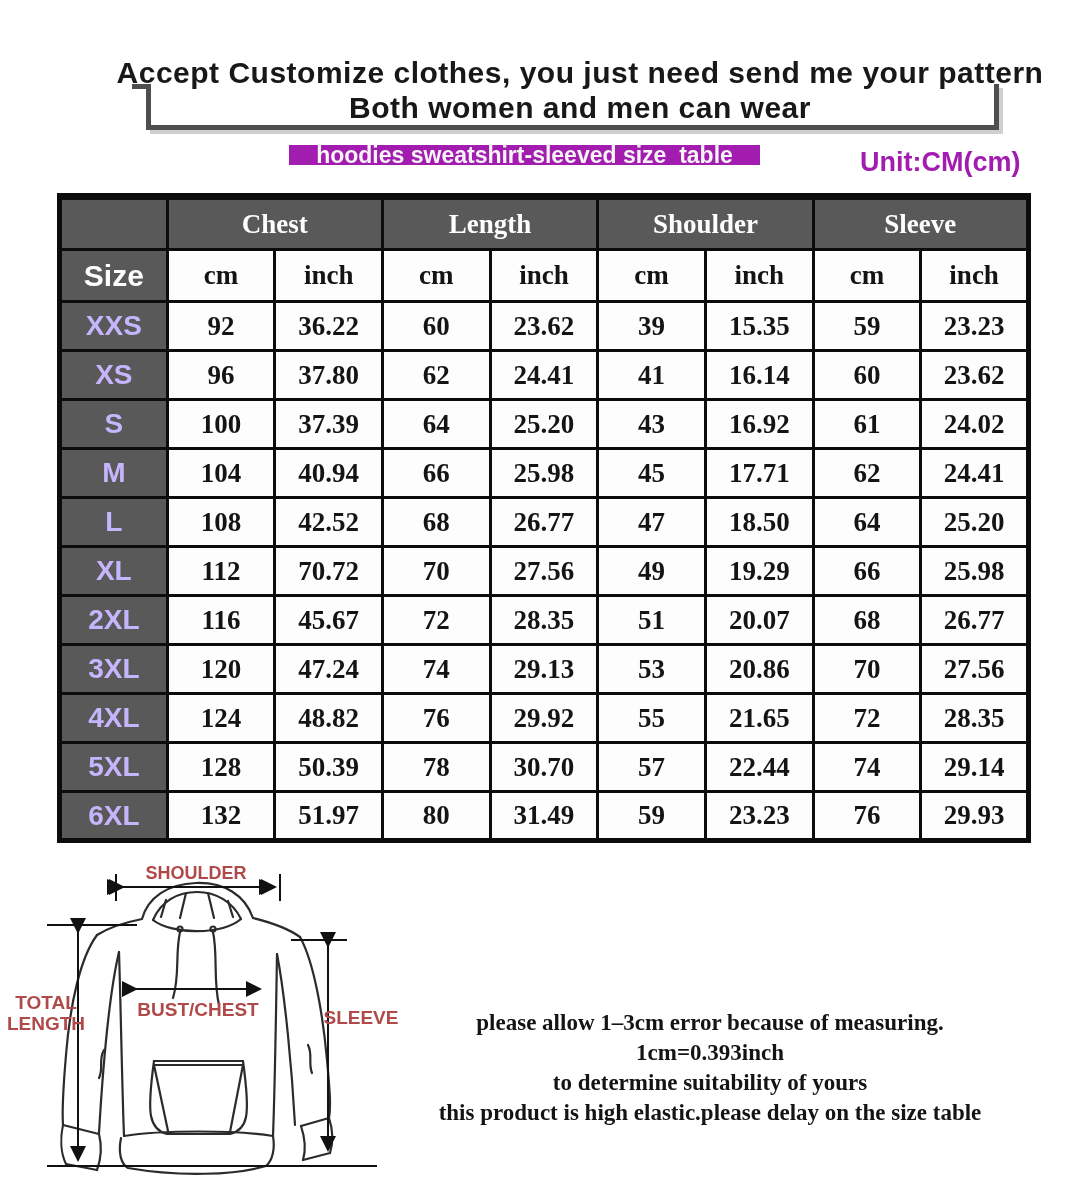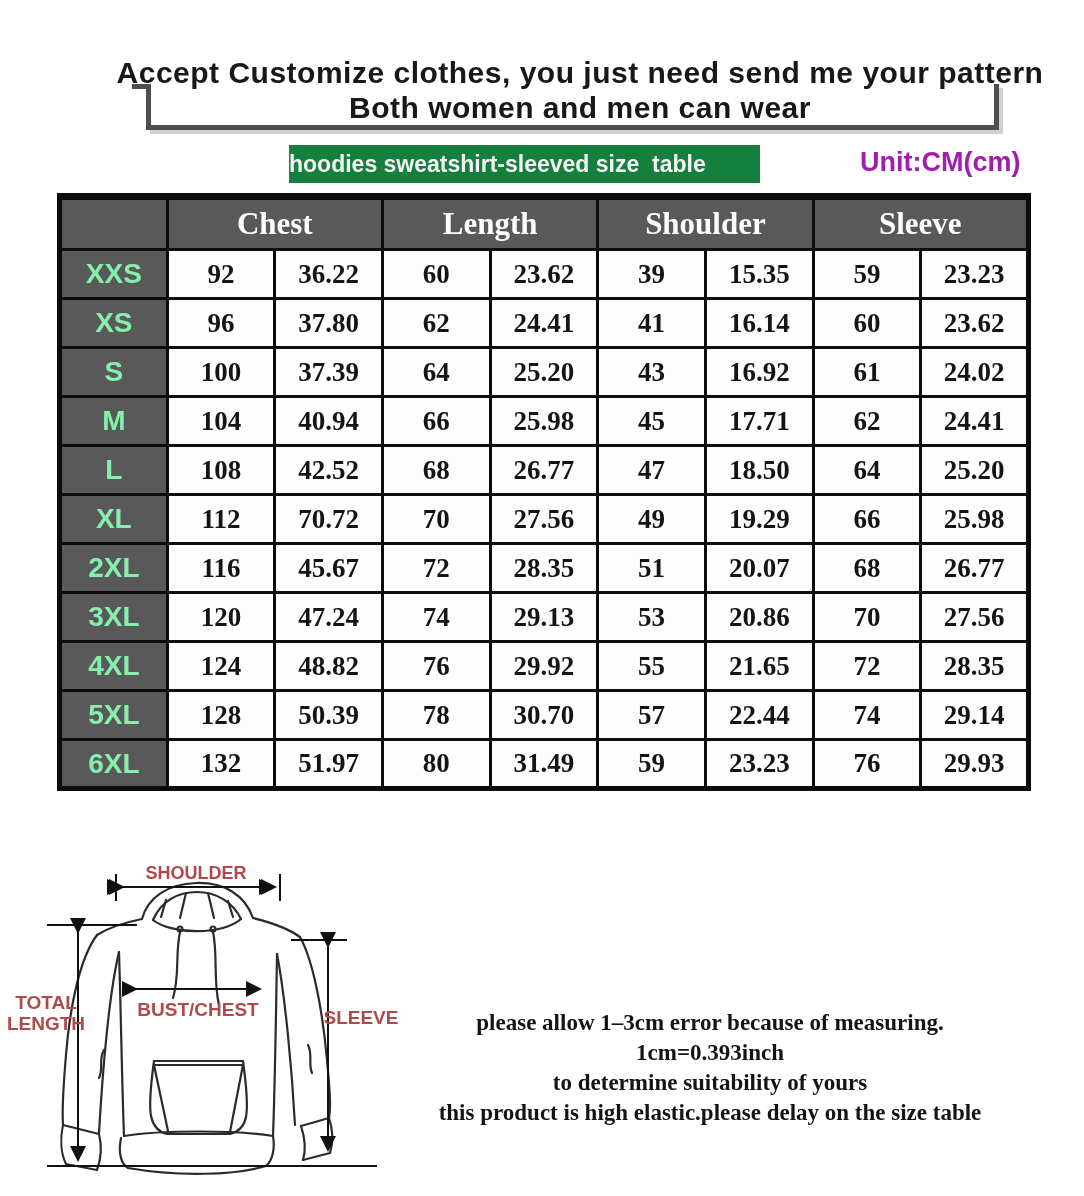--- a/index.html
+++ b/index.html
@@ -8,35 +8,35 @@
 
   
   .banner-text { position:absolute; left:110px; top:55px; width:940px; text-align:center;
                  font-weight:bold; font-size:30px; line-height:35px; color:#181818; letter-spacing:0.5px; }
   .banner-frame { position:absolute; left:146px; top:84px; width:853px; height:46px;
                   border-left:5px solid #4e4e4e; border-right:5px solid #4e4e4e; border-bottom:5px solid #4e4e4e;
                   box-shadow:4px 4px 0 rgba(120,120,120,.35); }
   .banner-tick { position:absolute; left:132px; top:84px; width:14px; height:5px; background:#4e4e4e; }
 
   
-  .subtitle-bar { position:absolute; left:289px; top:145px; width:471px; height:38px; background:#15803d;
-                  display:flex; align-items:center; justify-content:flex-start; }
+  .subtitle-bar { position:absolute; left:289px; top:145px; width:471px; height:20px; background:#a21caf;
+                  display:flex; align-items:center; justify-content:center; }
   .subtitle-bar span { color:#f5f5f5; font-weight:bold; font-size:23px; white-space:pre; }
   .unit-label { position:absolute; left:860px; top:147px; font-weight:bold; font-size:27px; color:#a21caf; }
 
   
   table.size-table { position:absolute; left:57px; top:193px; width:974px; border-collapse:collapse;
                      table-layout:fixed; border:5px solid #0c0c0c; border-top:7px solid #0c0c0c; }
   table.size-table th, table.size-table td { border:3px solid #0c0c0c; text-align:center; vertical-align:middle; }
   .grp-row th { height:53px; background:#595959; color:#fdfdfd;
-                font-family:"Liberation Serif", serif; font-weight:bold; font-size:31px; }
+                font-family:"Liberation Serif", serif; font-weight:bold; font-size:27px; }
   .unit-row th { height:52px; background:#fdfdfd; color:#141414;
                  font-family:"Liberation Serif", serif; font-weight:bold; font-size:27px; }
   .unit-row th.dark { background:#595959; color:#fdfdfd; font-family:"Liberation Sans", sans-serif; font-size:30px; }
-  .data-row th { height:49px; background:#595959; color:#86efac; font-weight:bold; font-size:28px; }
+  .data-row th { height:49px; background:#595959; color:#c4b5fd; font-weight:bold; font-size:28px; }
   .data-row td { background:#fdfdfd; color:#141414; font-family:"Liberation Serif", serif;
                  font-weight:bold; font-size:27px; }
 
   
   .hoodie-svg { position:absolute; left:0; top:855px; }
 
   
   .notes { position:absolute; left:400px; top:1008px; width:620px; text-align:center;
            font-family:"Liberation Serif", serif; font-weight:bold; font-size:23px; line-height:30px; color:#141414; }
 </style>
@@ -58,20 +58,31 @@
   <div class="unit-label">Unit:CM(cm)</div>
 
   <table class="size-table">
     <tbody>
         <tr class="grp-row">
       <th style="background:#595959;"></th>
       <th colspan="2">Chest</th>
       <th colspan="2">Length</th>
       <th colspan="2">Shoulder</th>
       <th colspan="2">Sleeve</th>
+    </tr>
+    <tr class="unit-row">
+      <th class="dark">Size</th>
+      <th>cm</th>
+      <th>inch</th>
+      <th>cm</th>
+      <th>inch</th>
+      <th>cm</th>
+      <th>inch</th>
+      <th>cm</th>
+      <th>inch</th>
     </tr>
     <tr class="data-row">
       <th>XXS</th>
       <td>92</td>
       <td>36.22</td>
       <td>60</td>
       <td>23.62</td>
       <td>39</td>
       <td>15.35</td>
       <td>59</td>

